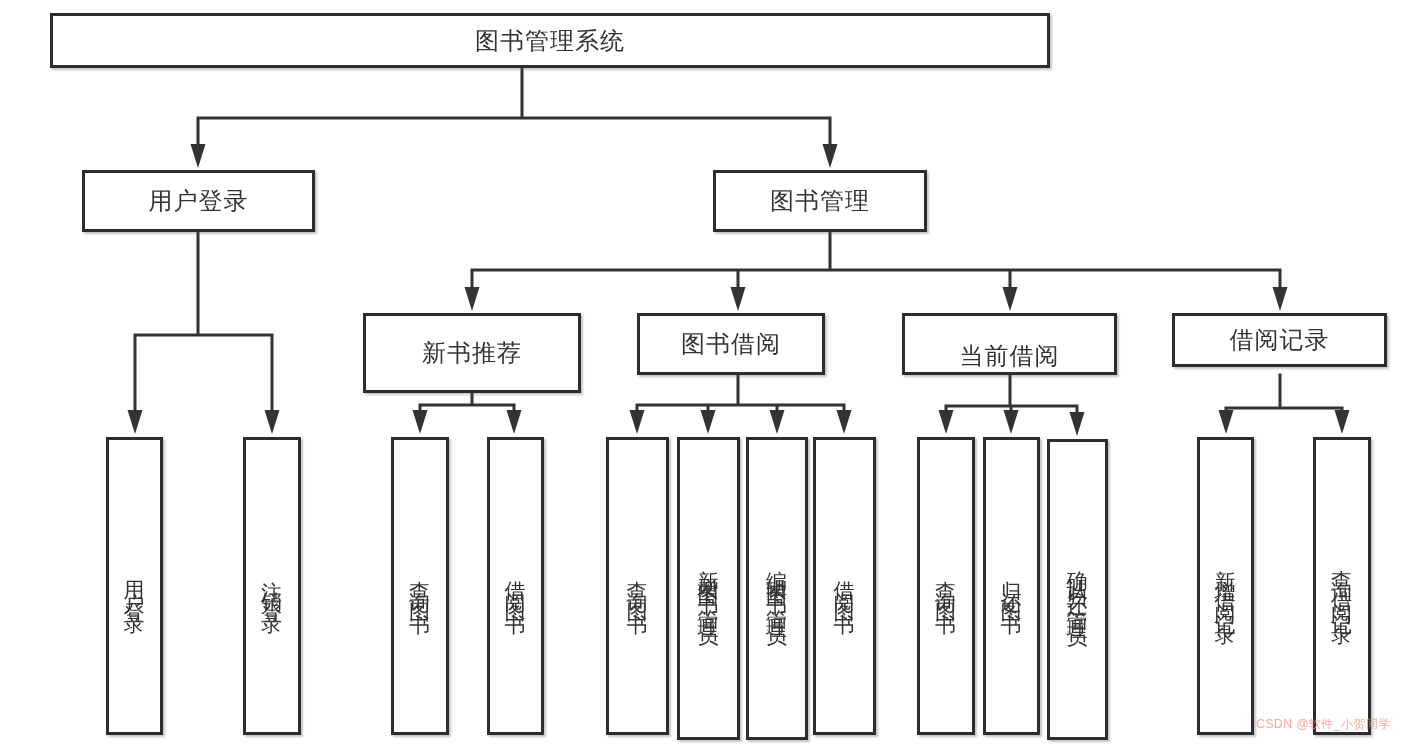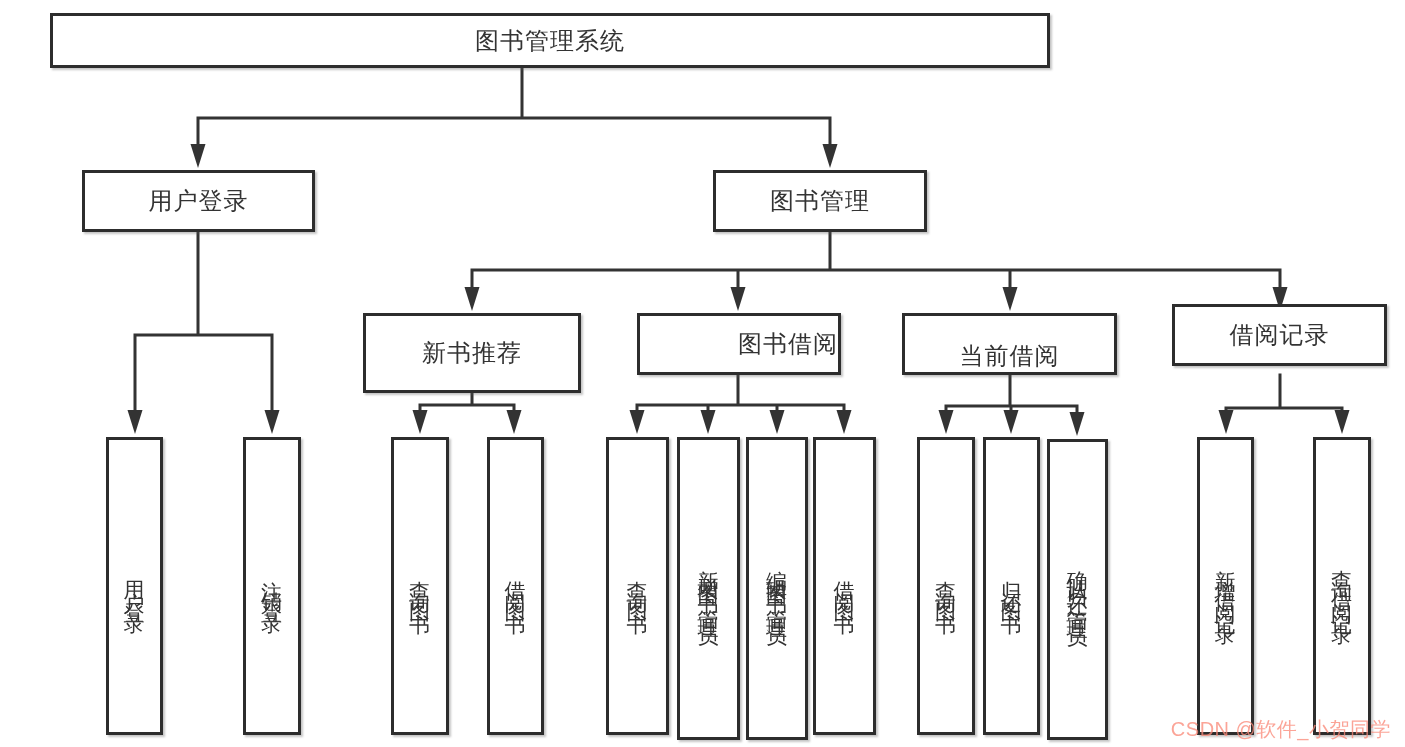--- a/index.html
+++ b/index.html
@@ -30,21 +30,21 @@
     font-size:21px;
     letter-spacing:11px;
     line-height:1;
   }
   .vbox.long{letter-spacing:8px;}
   .watermark{
     position:absolute;
     top:716px;
     right:14px;
     z-index:3;
-    font-size:20px;
+    font-size:12px;
     letter-spacing:0.5px;
     color:rgba(250,138,122,0.78);
     white-space:nowrap;
   }
 </style>
 </head>
 <body>
 
 <div class="stage">
 
@@ -95,27 +95,27 @@
   <div class="node hbox" style="left:82px;top:170px;width:233px;height:62px;">
     <span>用户登录</span>
   </div>
   <div class="node hbox" style="left:713px;top:170px;width:214px;height:62px;">
     <span>图书管理</span>
   </div>
 
   <div class="node hbox" style="left:363px;top:313px;width:218px;height:80px;">
     <span>新书推荐</span>
   </div>
-  <div class="node hbox" style="left:637px;top:313px;width:204px;height:62px;justify-content:flex-end;">
+  <div class="node hbox" style="left:637px;top:313px;width:188px;height:62px;">
     <span>图书借阅</span>
   </div>
   <div class="node hbox" style="left:902px;top:313px;width:215px;height:62px;align-items:flex-end;">
     <span>当前借阅</span>
   </div>
-  <div class="node hbox" style="left:1172px;top:304px;width:215px;height:62px;">
+  <div class="node hbox" style="left:1172px;top:313px;width:215px;height:54px;">
     <span>借阅记录</span>
   </div>
 
   <div class="node vbox" style="left:106px;top:437px;width:57px;height:298px;">
     <span>用户登录</span>
   </div>
   <div class="node vbox" style="left:243px;top:437px;width:58px;height:298px;">
     <span>注销登录</span>
   </div>
   <div class="node vbox" style="left:391px;top:437px;width:58px;height:298px;">

